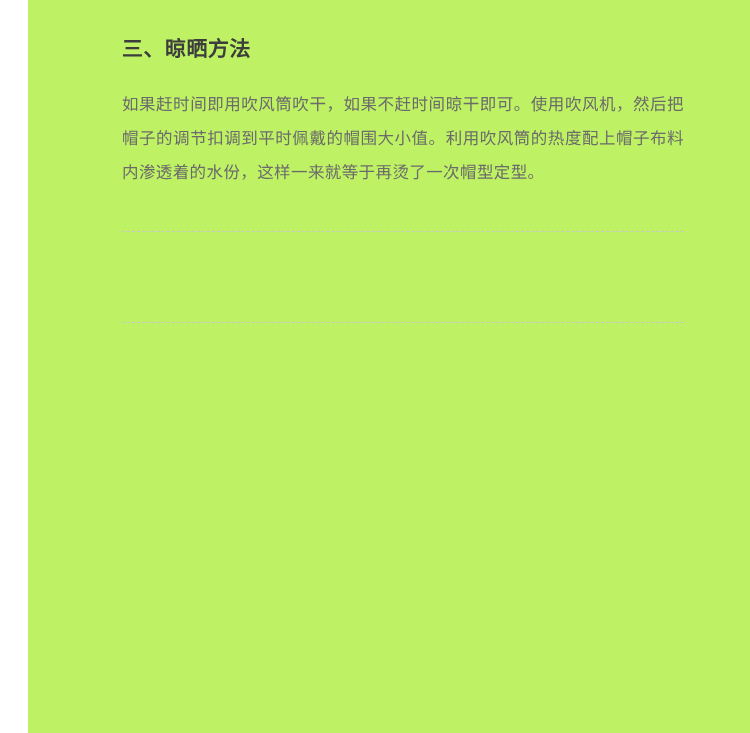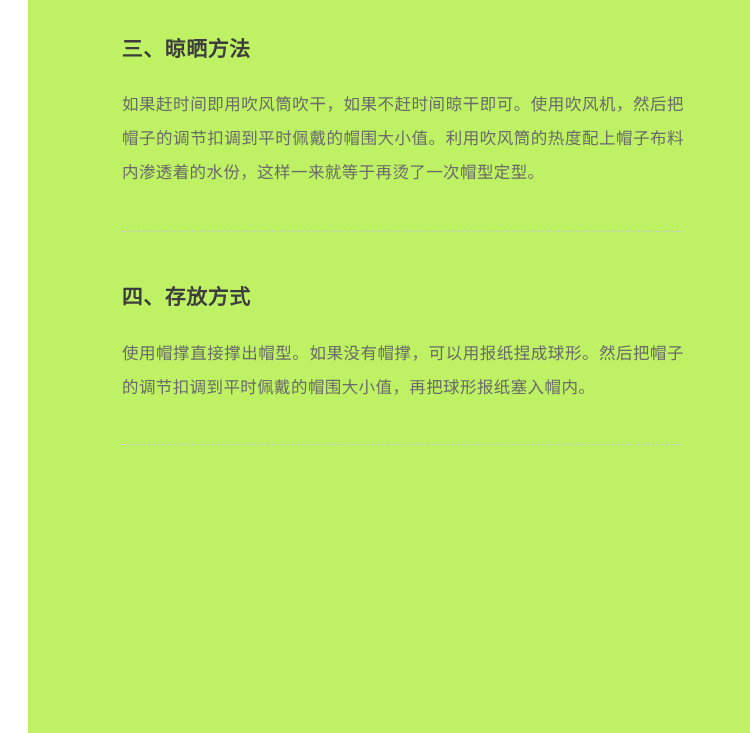--- a/index.html
+++ b/index.html
@@ -80,25 +80,20 @@
     </div>
 
     <div class="gap-1"></div>
 
     <div class="divider-wrap">
       <hr class="divider">
     </div>
 
     <div class="gap-2"></div>
 
-    <div class="section">
-      <h2 class="section-title">四、存放方式</h2>
-      <div class="spacer-title-body"></div>
-      <p class="section-body">使用帽撑直接撑出帽型。如果没有帽撑，可以用报纸捏成球形。然后把帽子的调节扣调到平时佩戴的帽围大小值，再把球形报纸塞入帽内。</p>
-    </div>
 
     <div class="gap-3"></div>
 
     <div class="divider-wrap">
       <hr class="divider">
     </div>
 
     <div class="tail"></div>
 
   </div>

